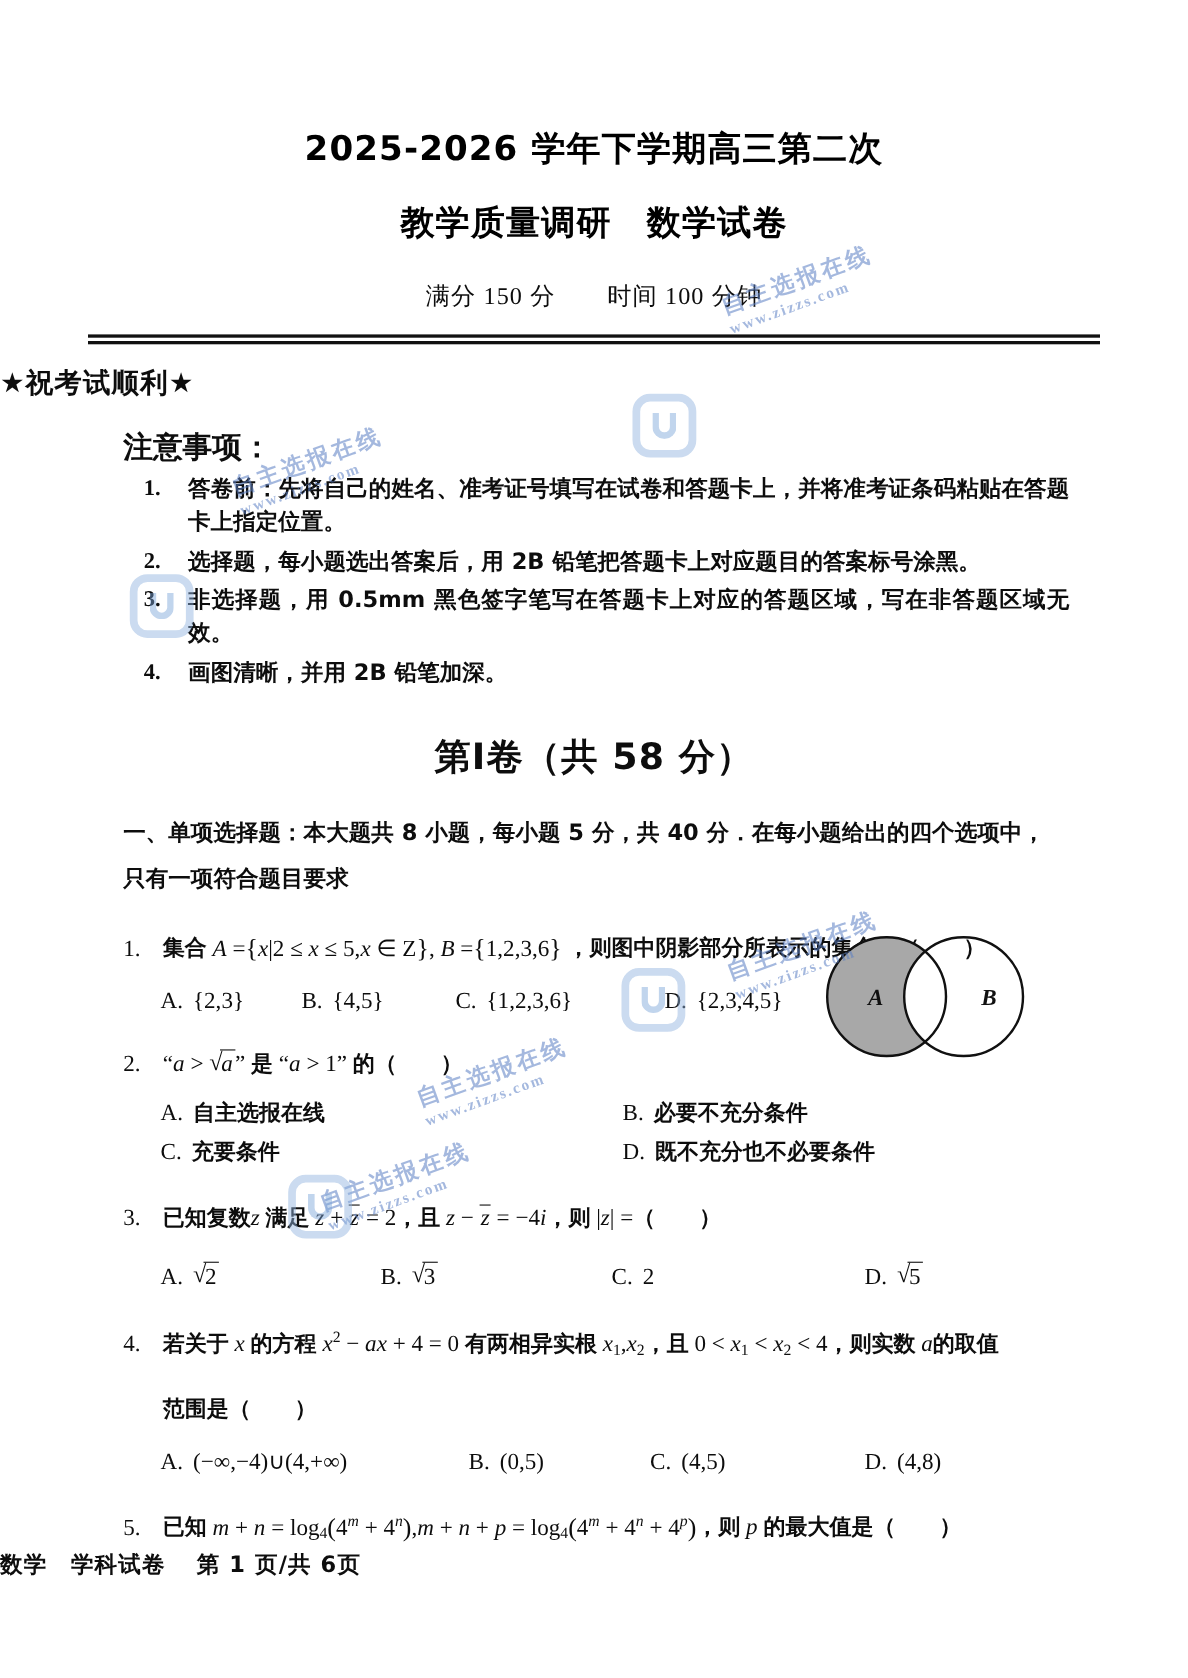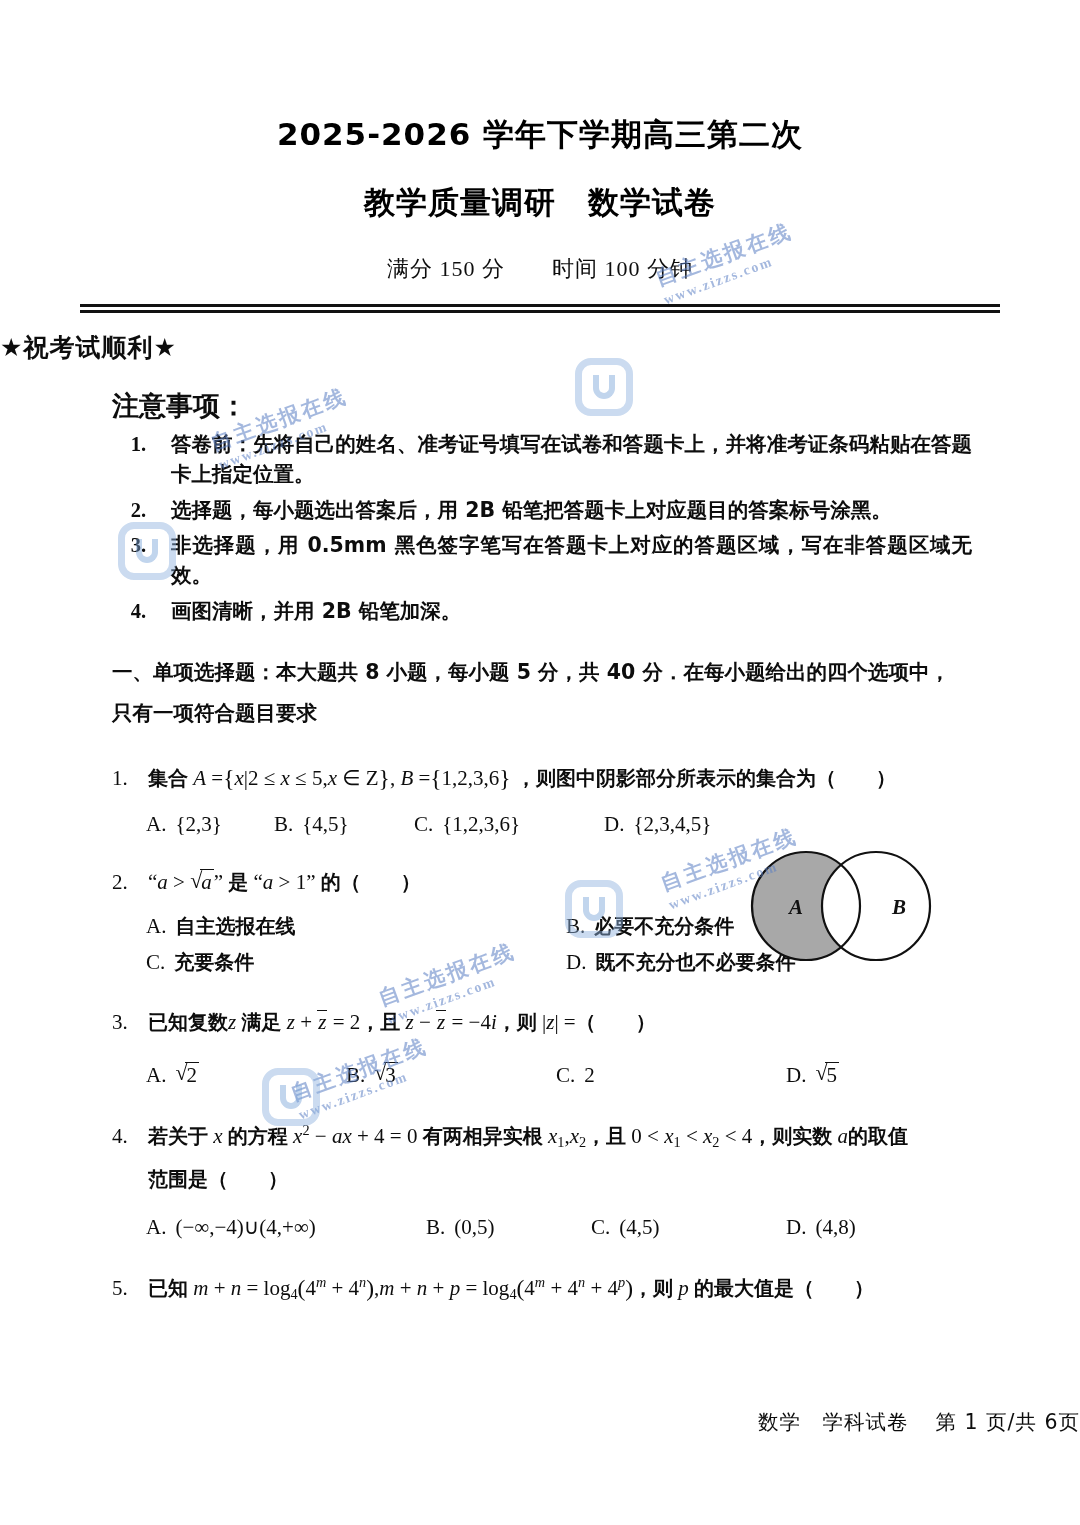--- a/index.html
+++ b/index.html
@@ -222,23 +222,23 @@
     width: 196px;
     height: 120px;
     z-index: 3;
   }
 
   
   .footer {
     position: absolute;
     left: 0; right: 0;
     top: 1408px;
-    text-align: right;
-    font-family: "DejaVu Sans", "Liberation Sans", sans-serif;
-    font-weight: 400;
+    text-align: left;
+    font-family: "DejaVu Sans", "Liberation Sans", sans-serif;
+    font-weight: 700;
     font-size: 20.5px;
     letter-spacing: 1px;
   }
   .footer .sp { display:inline-block; width: 12px; }
 </style>
 </head>
 <body>
 
 <div class="page">
 
@@ -270,20 +270,21 @@
     <div class="note-item">
       <span class="note-num">3.</span>
       <span class="note-text">非选择题，用 0.5mm 黑色签字笔写在答题卡上对应的答题区域，写在非答题区域无效。</span>
     </div>
     <div class="note-item">
       <span class="note-num">4.</span>
       <span class="note-text">画图清晰，并用 2B 铅笔加深。</span>
     </div>
   </div>
 
+  <div class="vol-head">第Ⅰ卷（共 58 分）</div>
 
   <div class="sec-intro">
     <div>一、单项选择题：本大题共 8 小题，每小题 5 分，共 40 分．在每小题给出的四个选项中，</div>
     <div>只有一项符合题目要求</div>
   </div>
 
   <div class="q" style="margin-top:26px;">
     <div class="q-stem">
       <span class="q-no mn">1.</span>
       <span class="q-body">
@@ -399,21 +400,21 @@
         <span class="q-body-cn">若关于</span>
         <span class="mn"><span class="mi">x</span></span>
         <span class="q-body-cn">的方程</span>
         <span class="mn"><span class="mi">x</span><sup>2</sup> − <span class="mi">a</span><span class="mi">x</span> + 4 = 0</span>
         <span class="q-body-cn">有两相异实根</span>
         <span class="mn"><span class="mi">x</span><sub>1</sub>,<span class="mi">x</span><sub>2</sub></span><span class="q-body-cn">，且</span>
         <span class="mn">0 &lt; <span class="mi">x</span><sub>1</sub> &lt; <span class="mi">x</span><sub>2</sub> &lt; 4</span><span class="q-body-cn">，则实数</span>
         <span class="mn"><span class="mi">a</span></span><span class="q-body-cn">的取值</span>
       </span>
     </div>
-    <div class="q-stem" style="margin-top:12px;">
+    <div class="q-stem" style="margin-top:28px;">
       <span class="q-no"></span>
       <span class="q-body q-body-cn">范围是（　　）</span>
     </div>
     <div class="opt-row" style="margin-top:20px;">
       <span class="opt" style="width:280px;">
         <span class="lab mn">A.</span>
         <span class="mn">(−∞,−4)∪(4,+∞)</span>
       </span>
       <span class="opt" style="width:165px;">
         <span class="lab mn">B.</span>

